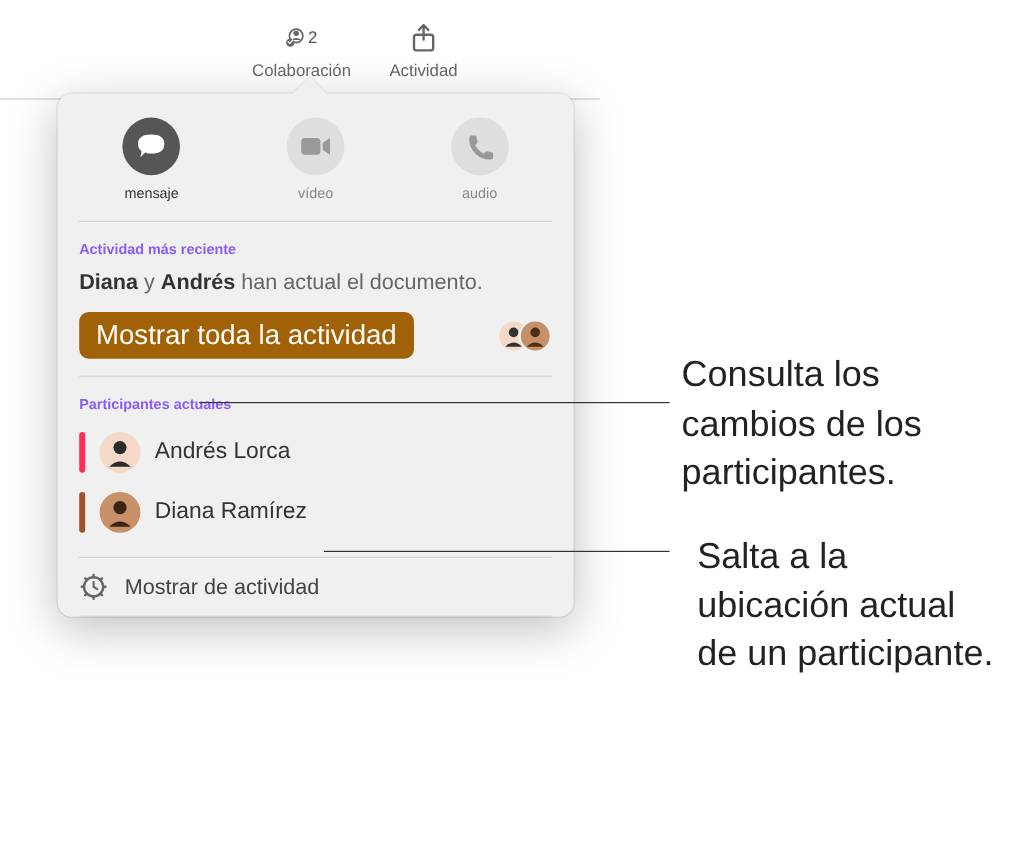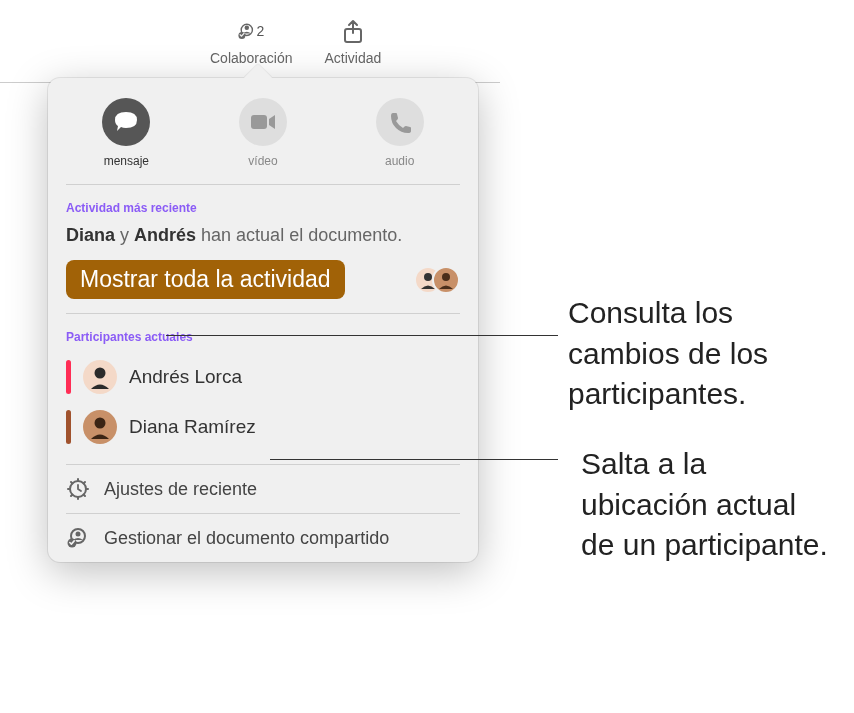--- a/index.html
+++ b/index.html
@@ -329,37 +329,25 @@
   <div class="divider"></div>
 
   <div class="footer-row">
     <div class="footer-icon">
       <svg width="22" height="22" viewBox="0 0 22 22">
         <circle cx="11" cy="11" r="8" fill="none" stroke="#666" stroke-width="2"></circle>
         <path d="M11 1 L11 3 M11 19 L11 21 M1 11 L3 11 M19 11 L21 11 M4 4 L5.5 5.5 M16.5 16.5 L18 18 M4 18 L5.5 16.5 M16.5 5.5 L18 4" stroke="#666" stroke-width="2" stroke-linecap="round"></path>
         <path d="M11 7 L11 11 L14 13" stroke="#666" stroke-width="1.8" fill="none" stroke-linecap="round"></path>
       </svg>
     </div>
-    <span>Ajustes de reciente</span>
+    <span>Mostrar de actividad</span>
   </div>
 
   <div class="divider"></div>
 
-  <div class="footer-row">
-    <div class="footer-icon">
-      <svg width="24" height="22" viewBox="0 0 24 22">
-        <circle cx="12" cy="9" r="7" fill="none" stroke="#666" stroke-width="2"></circle>
-        <circle cx="12" cy="7" r="2.5" fill="#666"></circle>
-        <path d="M7 13 Q12 9 17 13" fill="#666"></path>
-        <circle cx="6" cy="16" r="4.5" fill="#666"></circle>
-        <path d="M3.8 15.5 l1.6 1.6 l2.8 -3.2" stroke="#f0f0f0" stroke-width="1.6" fill="none" stroke-linecap="round" stroke-linejoin="round"></path>
-      </svg>
-    </div>
-    <span>Gestionar el documento compartido</span>
-  </div>
 
 </div>
 
 <div class="callout-line" style="left:166px; top:335px; width:392px;"></div>
 <div class="callout" style="left:568px; top:293px; width:280px;">Consulta los cambios de los participantes.</div>
 
 <div class="callout-line" style="left:270px; top:459px; width:288px;"></div>
 <div class="callout" style="left:536px; top:444px; width:250px;margin-left:45px;">Salta a la ubicación actual de un participante.</div>
 
 </body></html>

